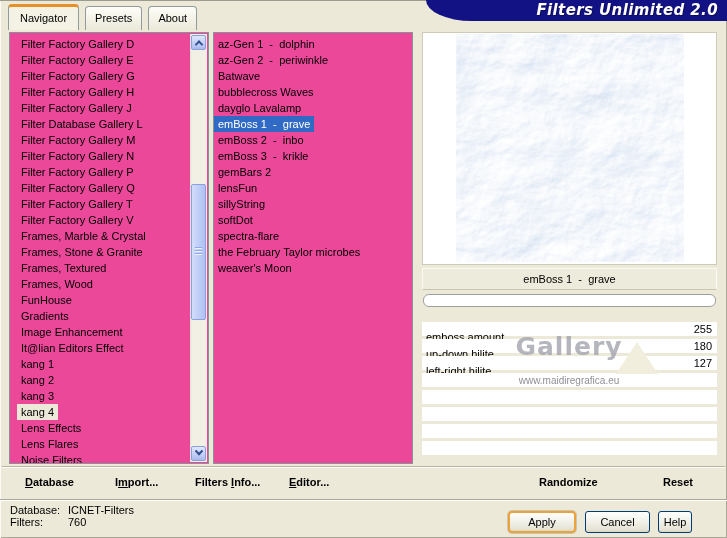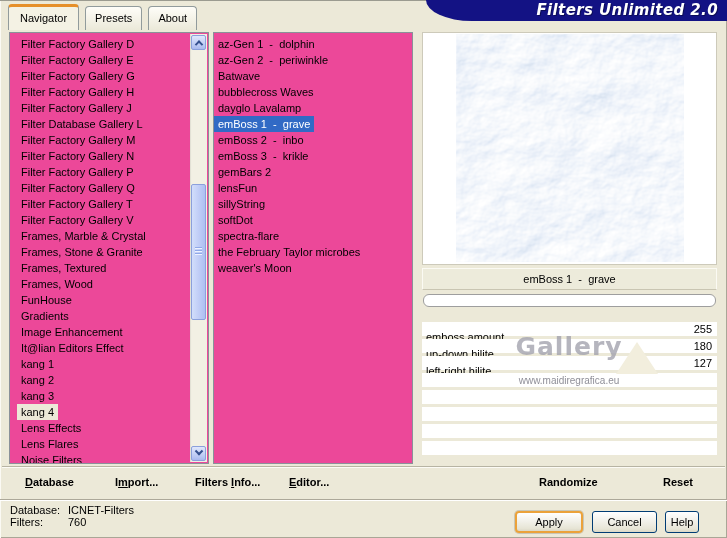--- a/index.html
+++ b/index.html
@@ -117,21 +117,21 @@
   .flat .accel{text-decoration:underline}
   
   .groove{position:absolute;top:499px;left:0;right:0;height:2px;
           border-top:1px solid #aca899;border-bottom:1px solid #fff}
   .status{position:absolute;left:10px;top:504px;line-height:12px}
   .status-line{display:flex}
   .status-label{width:58px}
   .btn{
     position:absolute;top:511px;height:22px;border:1px solid #003c74;border-radius:3px;
     background:linear-gradient(180deg,#fff,#f2f1ea 45%,#e7e5d6 85%,#dbd8c6);
-    font:11px "Liberation Sans",sans-serif;color:#000;cursor:default;margin-left:7px;
+    font:11px "Liberation Sans",sans-serif;color:#000;cursor:default;
   }
   .btn.apply{left:508px;width:68px;border:2px solid #eba23a;border-radius:4px;
              box-shadow:0 0 0 1px #c9c6b6}
   .btn.cancel{left:585px;width:65px}
   .btn.help{left:658px;width:34px}
 </style>
 </head>
 <body>
 
 <div class="dialog">

